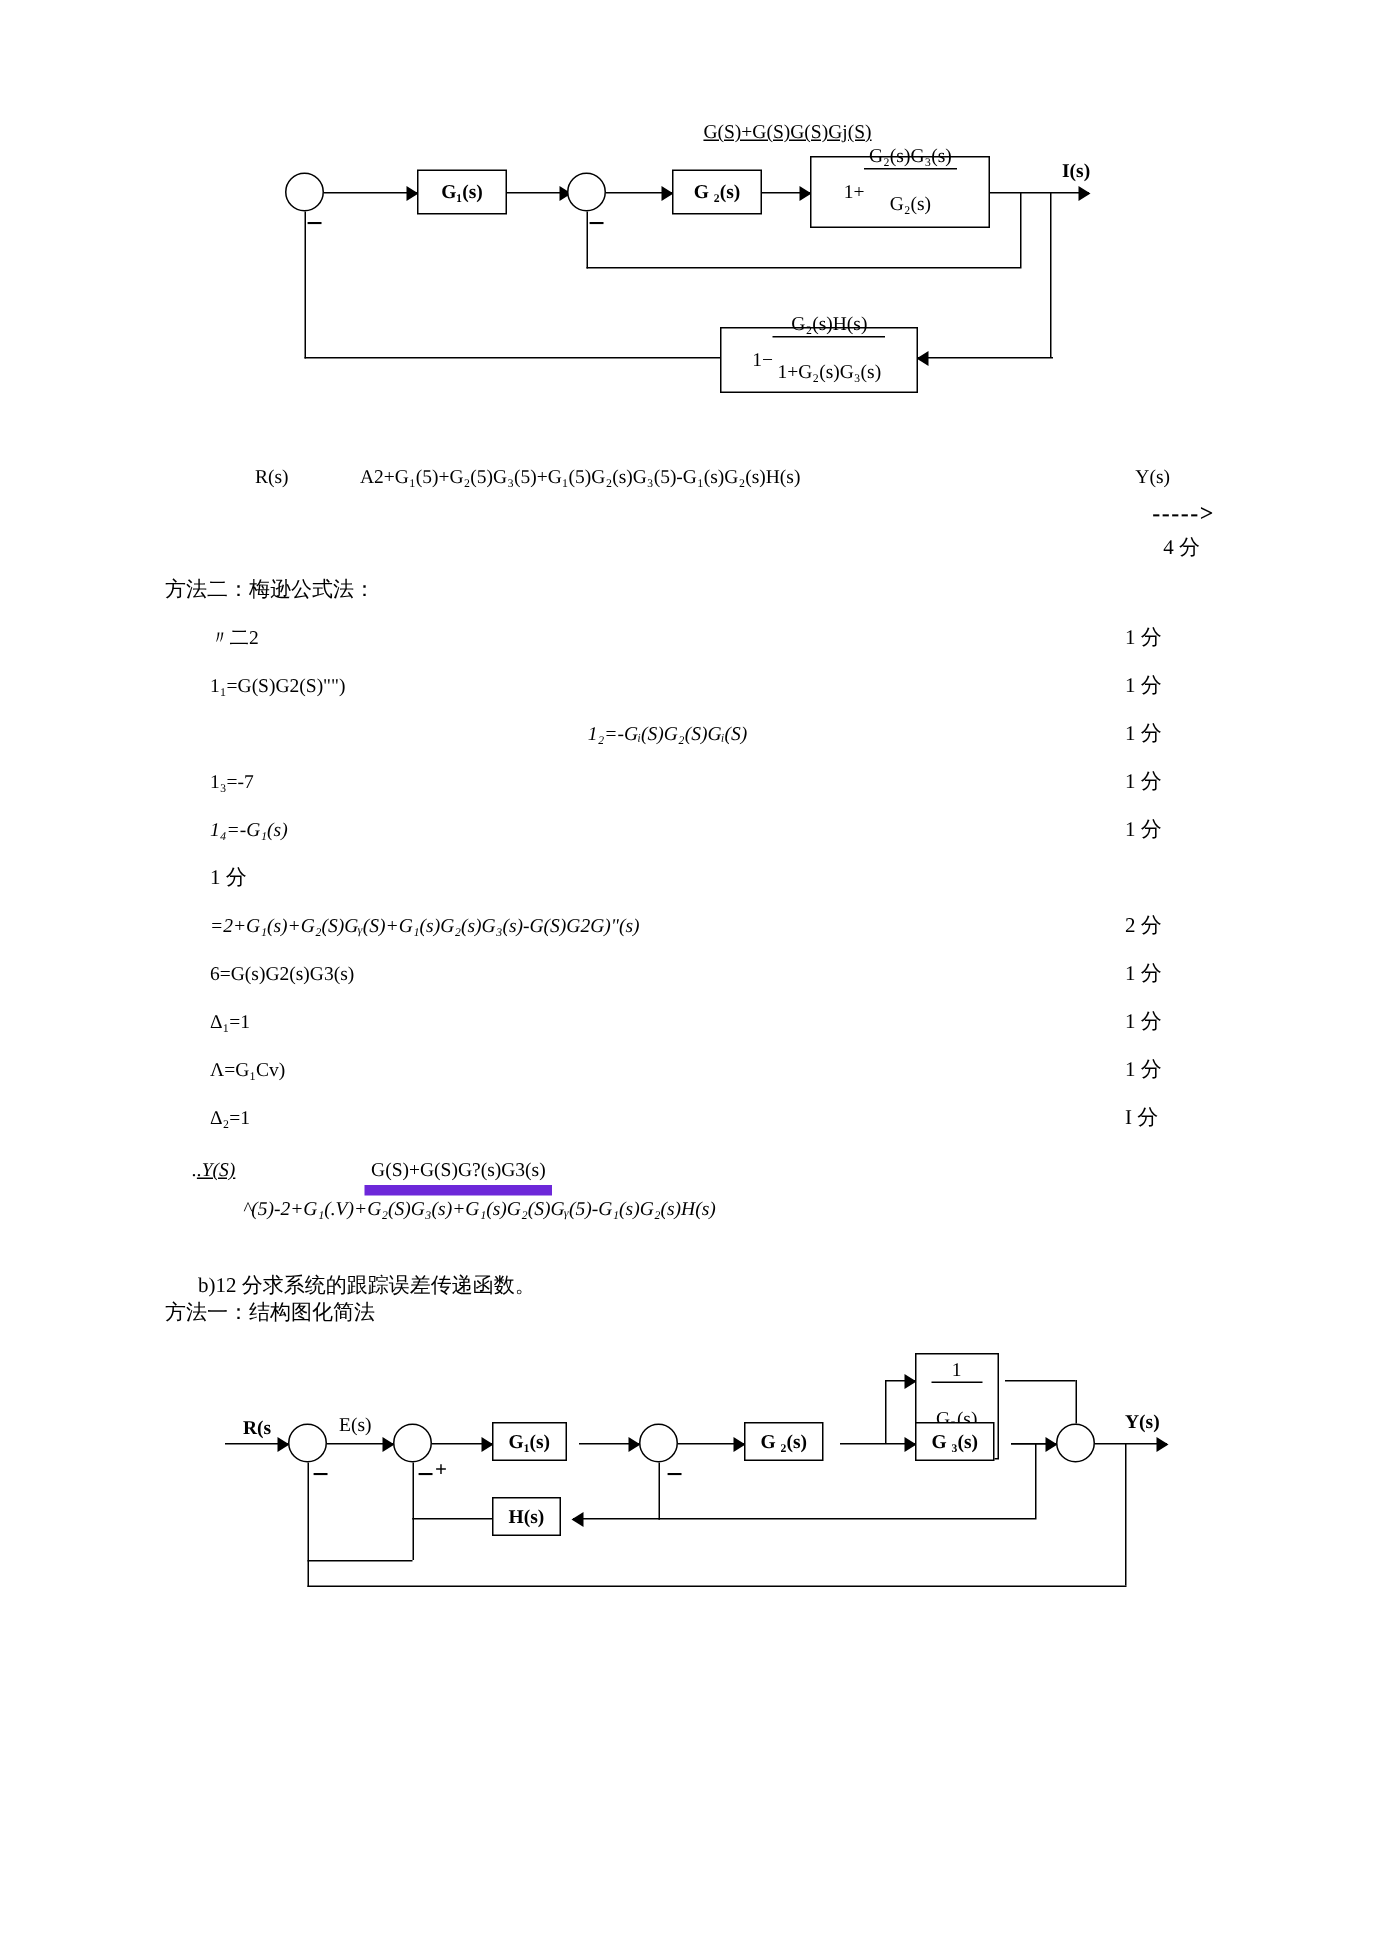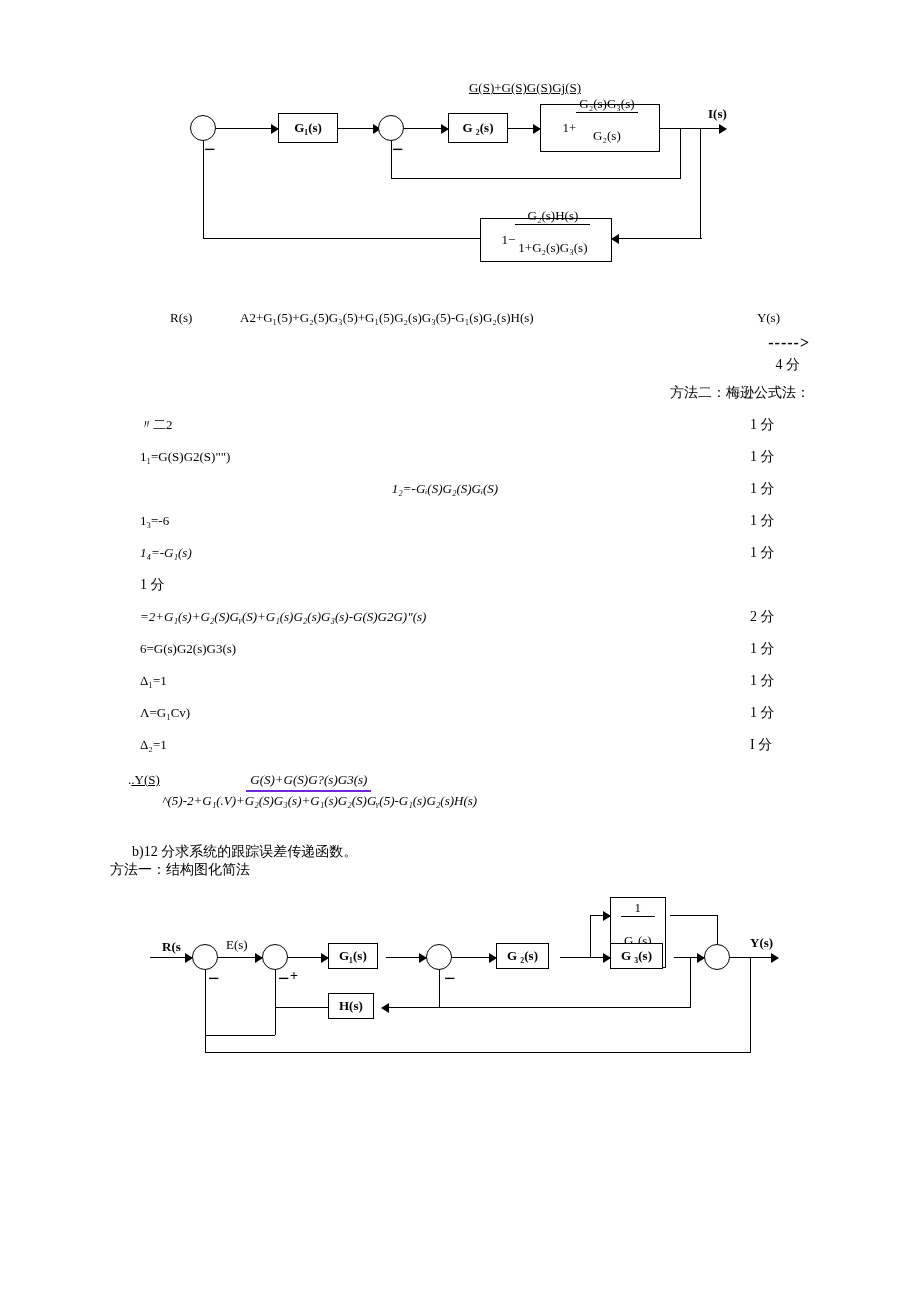--- a/index.html
+++ b/index.html
@@ -104,41 +104,40 @@
     .tf-right { width: 70px; text-align: right; }
     .dash-arrow {
       text-align: right;
       font-size: 16px;
       letter-spacing: 1px;
       font-weight: bold;
       margin-left: 620px;
       margin-top: 2px;
     }
     .score-4fen { text-align: right; padding-right: 10px; margin-top: 4px; font-size: 14px;}
-    .method-title { font-size: 14px; margin: 10px 0 4px 0; text-align: right; }
+    .method-title { font-size: 14px; margin: 10px 0 4px 0; }
     .steps { margin-left: 30px; }
     .step-row {
       display: flex;
       justify-content: space-between;
       align-items: center;
       margin: 14px 0;
       font-size: 13px;
     }
     .step-content { flex: 1; font-style: italic; }
     .step-content.upright { font-style: normal; }
     .step-score { width: 60px; text-align: left; font-size: 14px; font-style: normal;}
     .final-frac-block {
       margin: 18px 0 0 18px;
       font-size: 13px;
     }
     .final-frac-block .top-line {
       display: inline-block;
-      border-bottom: 2px solid #6d28d9;
+      border-bottom: 7px solid #6d28d9;
       padding: 0 4px 2px 4px;
-      font-style: italic;
     }
     .final-frac-block .mid { display:block; margin-top: 1px;}
     .section-b { margin-top: 34px; font-size: 14px; }
     .section-b .indent { text-indent: 22px; }
     .diagram2 {
       position: relative;
       width: 630px;
       height: 170px;
       margin: 18px 0 0 40px;
     }
@@ -227,21 +226,21 @@
     </div>
     <div class="step-row">
       <div class="step-content upright">1₁=G(S)G2(S)"")</div>
       <div class="step-score">1 分</div>
     </div>
     <div class="step-row">
       <div class="step-content" style="font-style: italic; text-align: center;">1₂=-Gᵢ(S)G₂(S)Gᵢ(S)</div>
       <div class="step-score">1 分</div>
     </div>
     <div class="step-row">
-      <div class="step-content upright">1₃=-6</div>
+      <div class="step-content upright">1₃=-7</div>
       <div class="step-score">1 分</div>
     </div>
     <div class="step-row">
       <div class="step-content" style="font-style: italic;">1₄=-G₁(s)</div>
       <div class="step-score">1 分</div>
     </div>
     <div class="step-row">
       <div class="step-score">1 分</div>
     </div>
     <div class="step-row">
@@ -260,21 +259,21 @@
       <div class="step-content upright">Λ=G₁Cv)</div>
       <div class="step-score">1 分</div>
     </div>
     <div class="step-row">
       <div class="step-content upright">Δ₂=1</div>
       <div class="step-score">I 分</div>
     </div>
   </div>
 
 <div class="final-frac-block">
-  <span style="">.<span style="text-decoration:underline;">.Y(S)</span></span>
+  <span style="font-style:italic;">.<span style="text-decoration:underline;">.Y(S)</span></span>
   <span style="display:inline-block; width:80px;"></span>
   <span class="top-line">G(S)+G(S)G?(s)G3(s)</span>
   <span class="mid" style="font-style:italic; padding-left:34px;">^(5)-2+G₁(.V)+G₂(S)G₃(s)+G₁(s)G₂(S)Gᵧ(5)-G₁(s)G₂(s)H(s)</span>
 </div>
 
 <div class="section-b">
   <div class="indent">b)12 分求系统的跟踪误差传递函数。</div>
   <div>方法一：结构图化简法</div>
 </div>
 

